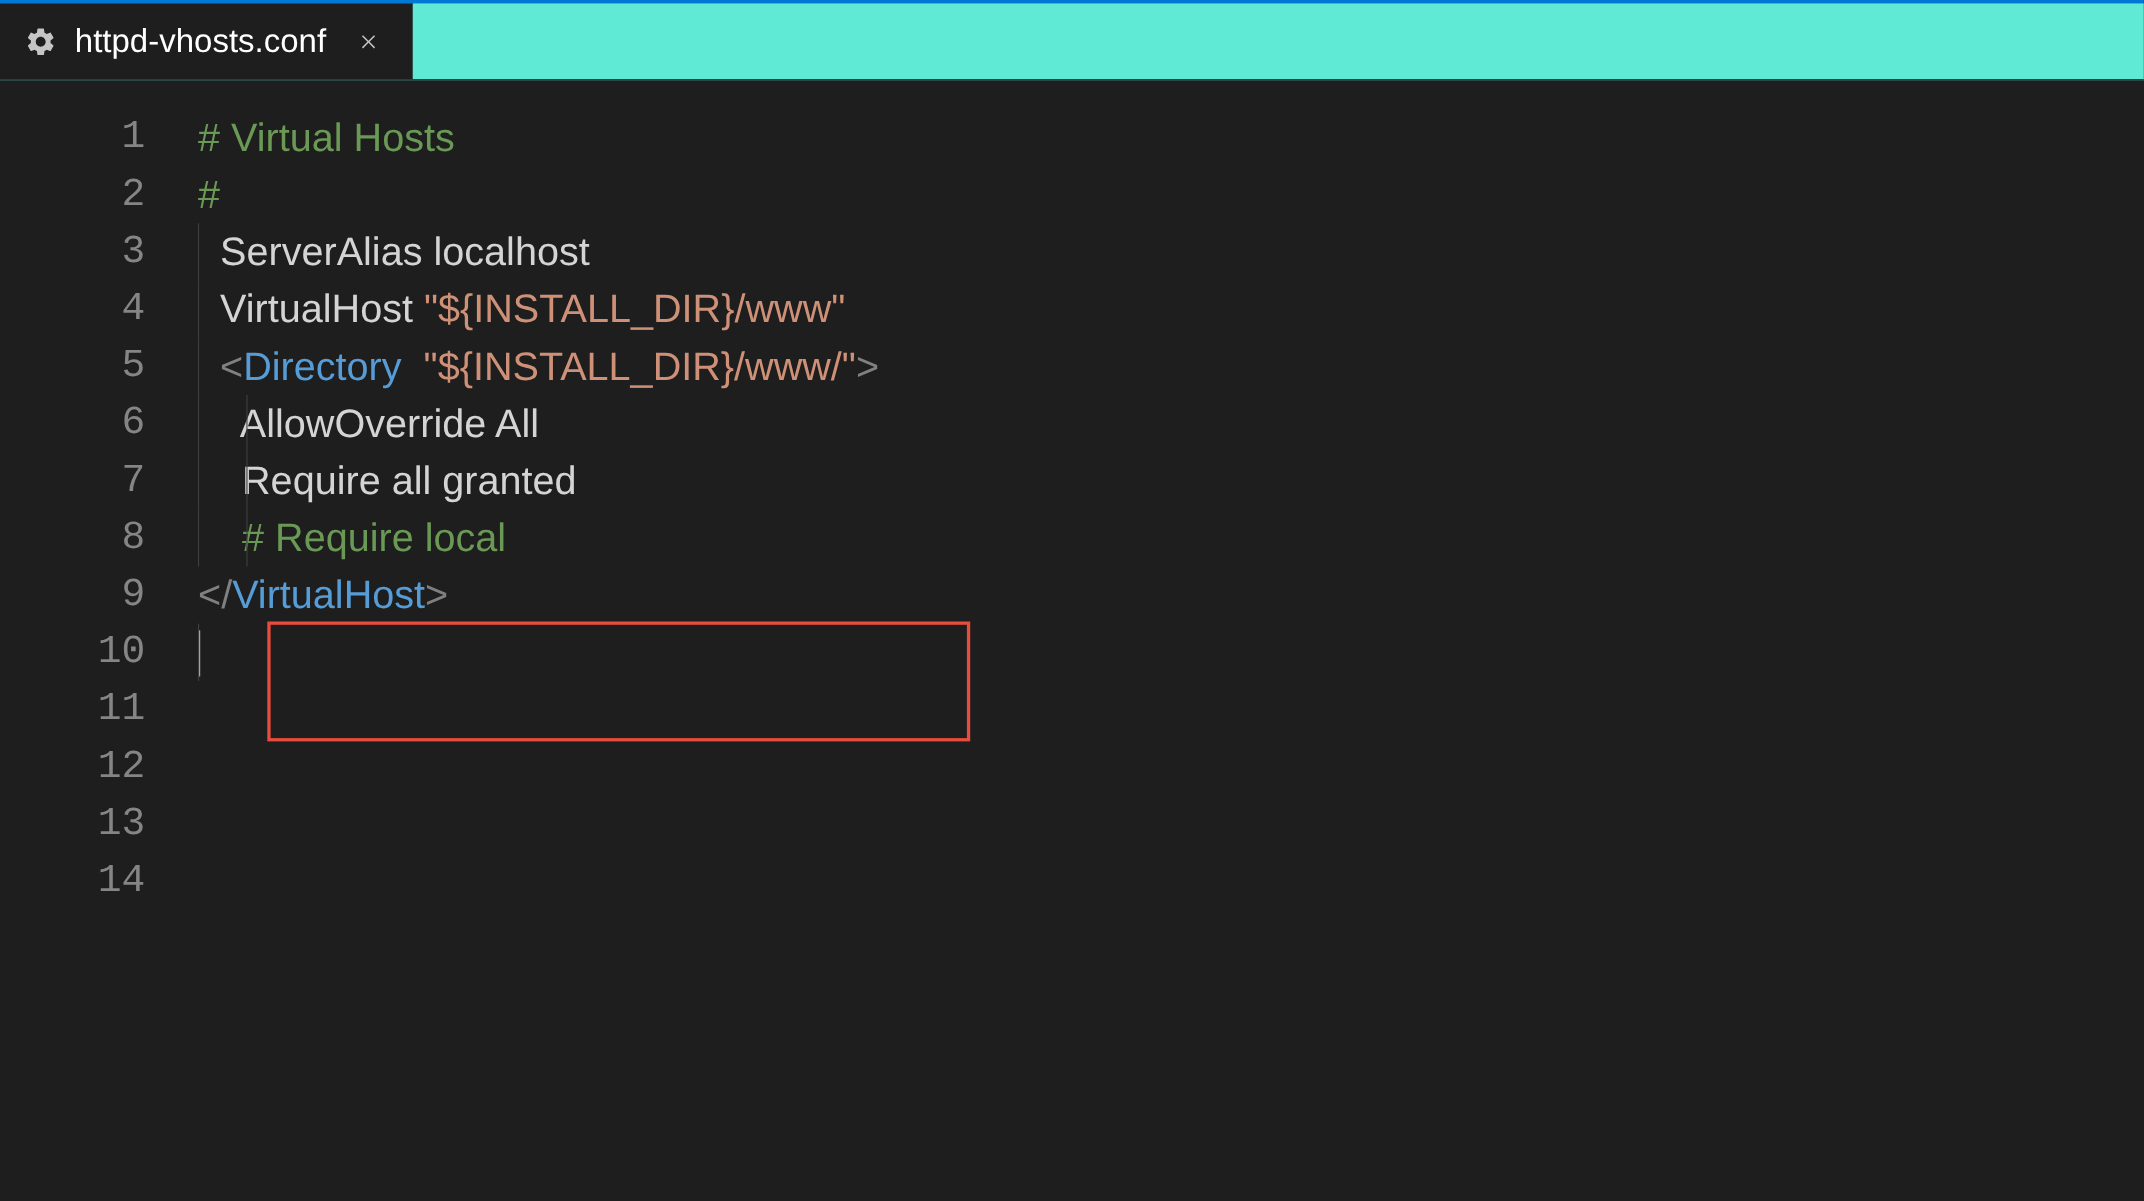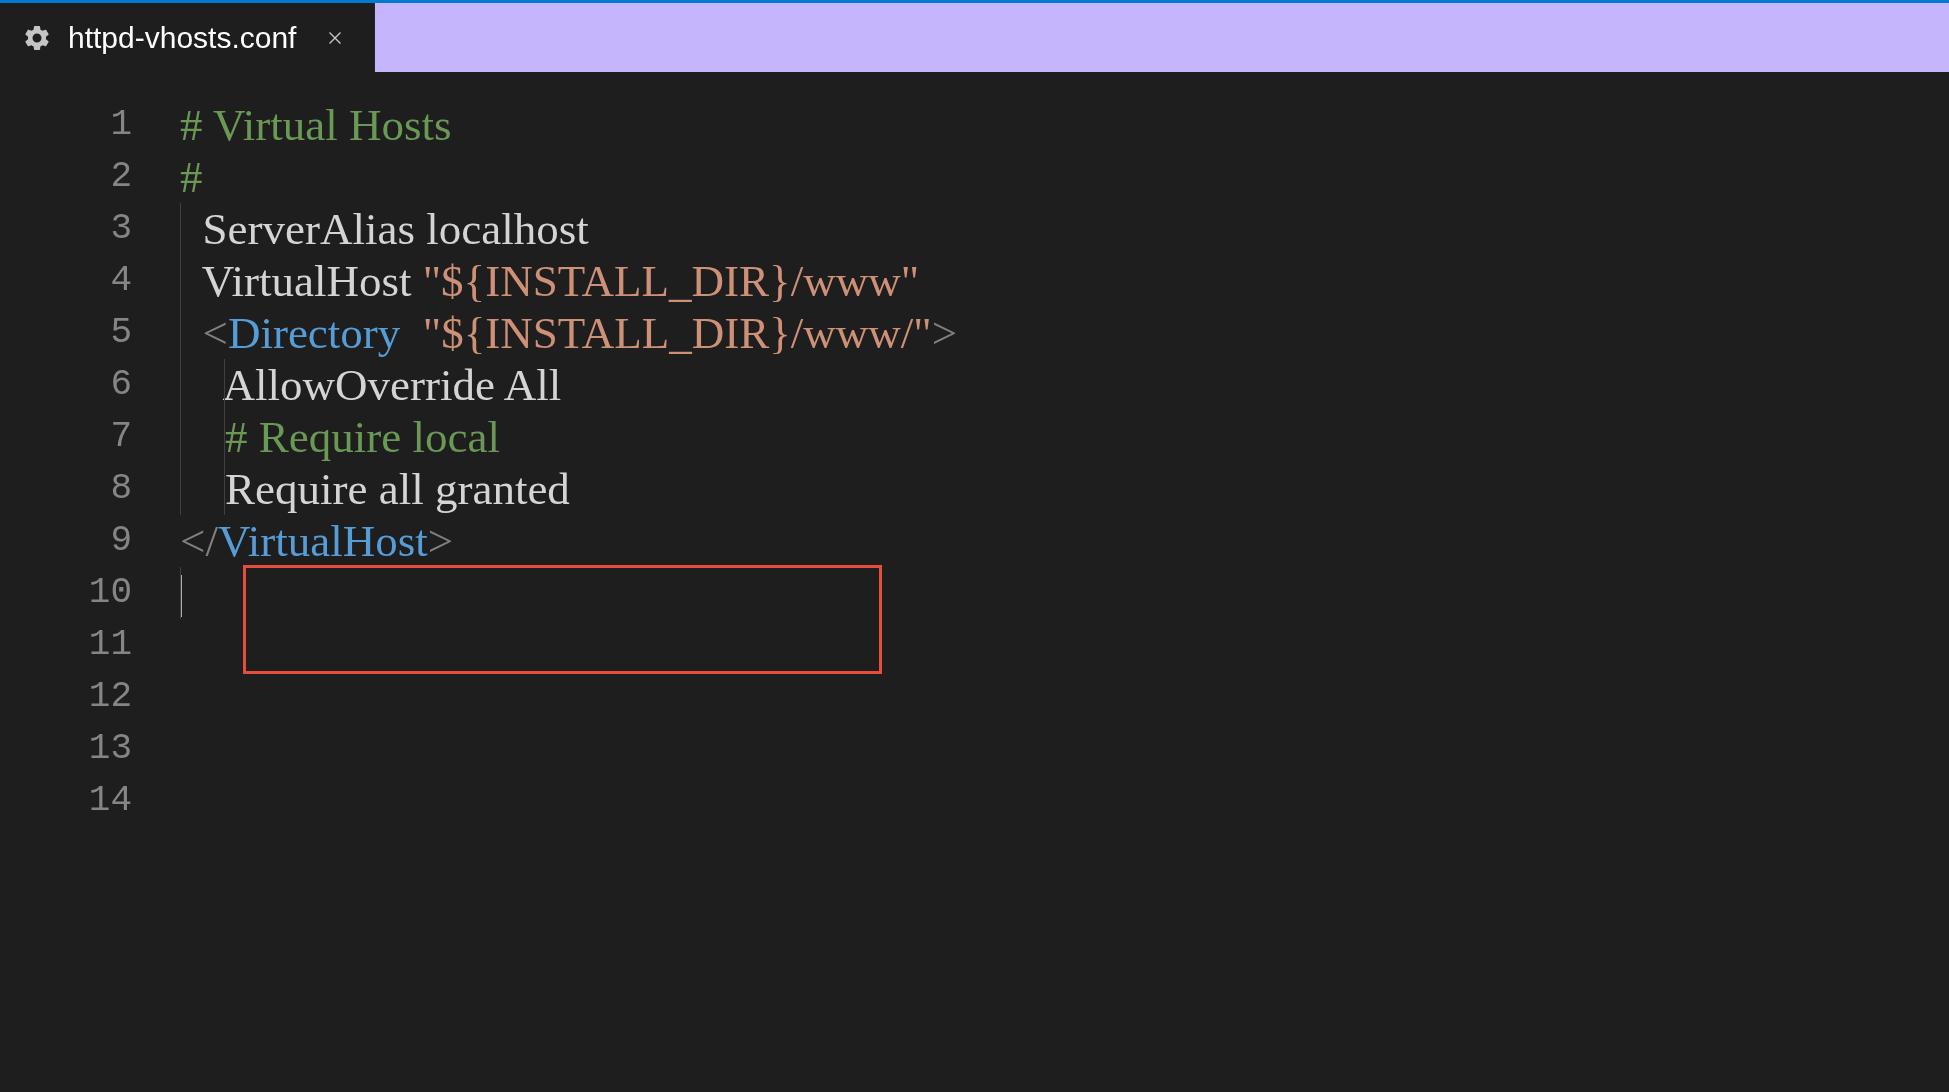--- a/index.html
+++ b/index.html
@@ -15,21 +15,21 @@
       width: 1949px;
       height: 1092px;
     }
     .top-accent {
       height: 3px;
       background: #0078d4;
       width: 100%;
     }
     .tab-bar {
       display: flex;
-      background: #c4b5fd;
+      background: #5eead4;
       height: 70px;
       border-bottom: 1px solid #1e1e1e;
     }
     .tab {
       display: flex;
       align-items: center;
       padding: 0 28px 0 22px;
       background: #1e1e1e;
       color: #ffffff;
       font-size: 30px;
@@ -72,25 +72,25 @@
       color: #858585;
       font-size: 36px;
       line-height: 52px;
       font-family: 'Consolas', 'Courier New', monospace;
     }
     .code-area {
       flex: 1;
       position: relative;
     }
     .code-line {
-      font-size: 45px;
+      font-size: 36px;
       line-height: 52px;
       white-space: pre;
       position: relative;
-      font-family: Liberation Serif, serif;
+      font-family: Liberation Sans, sans-serif;
     }
     .comment { color: #6a9955; }
     .punct { color: #808080; }
     .tag-name { color: #569cd6; }
     .attr { color: #9cdcfe; }
     .string { color: #ce9178; }
     .text { color: #d4d4d4; }
     .indent-guide {
       position: absolute;
       width: 1px;
@@ -158,18 +158,18 @@
     <div class="highlight-box" style="top:466px; left:63px; width:639px; height:109px;"></div>
 
     <div class="code-line"><span class="comment"># Virtual Hosts</span></div>
     <div class="code-line"><span class="comment">#</span></div>
     <div class="code-line"><span class="indent-guide"></span></div>
     <div class="code-line"><span class="indent-guide"></span><span class="text">  ServerAlias localhost</span></div>
     <div class="code-line"><span class="indent-guide"></span><span class="text">  VirtualHost </span><span class="string">"${INSTALL_DIR}/www"</span></div>
     <div class="code-line"><span class="indent-guide"></span><span class="punct">  &lt;</span><span class="tag-name">Directory</span><span class="text">  </span><span class="string">"${INSTALL_DIR}/www/"</span><span class="punct">&gt;</span></div>
     <div class="code-line"><span class="indent-guide"></span><span class="indent-guide" style="left:44px;"></span></div>
     <div class="code-line"><span class="indent-guide"></span><span class="indent-guide" style="left:44px;"></span><span class="text">    AllowOverride All</span></div>
+    <div class="code-line"><span class="indent-guide"></span><span class="indent-guide" style="left:44px;"></span><span class="text">    Require all granted</span></div>
     <div class="code-line"><span class="indent-guide"></span><span class="indent-guide" style="left:44px;"></span><span class="comment">    # Require local</span></div>
-    <div class="code-line"><span class="indent-guide"></span><span class="indent-guide" style="left:44px;"></span><span class="text">    Require all granted</span></div>
     <div class="code-line"><span class="punct">&lt;/</span><span class="tag-name">VirtualHost</span><span class="punct">&gt;</span></div>
     <div class="code-line"><span class="indent-guide"></span><span class="cursor"></span><span></span></div>
   </div>
 </div>
 
 </body></html>

